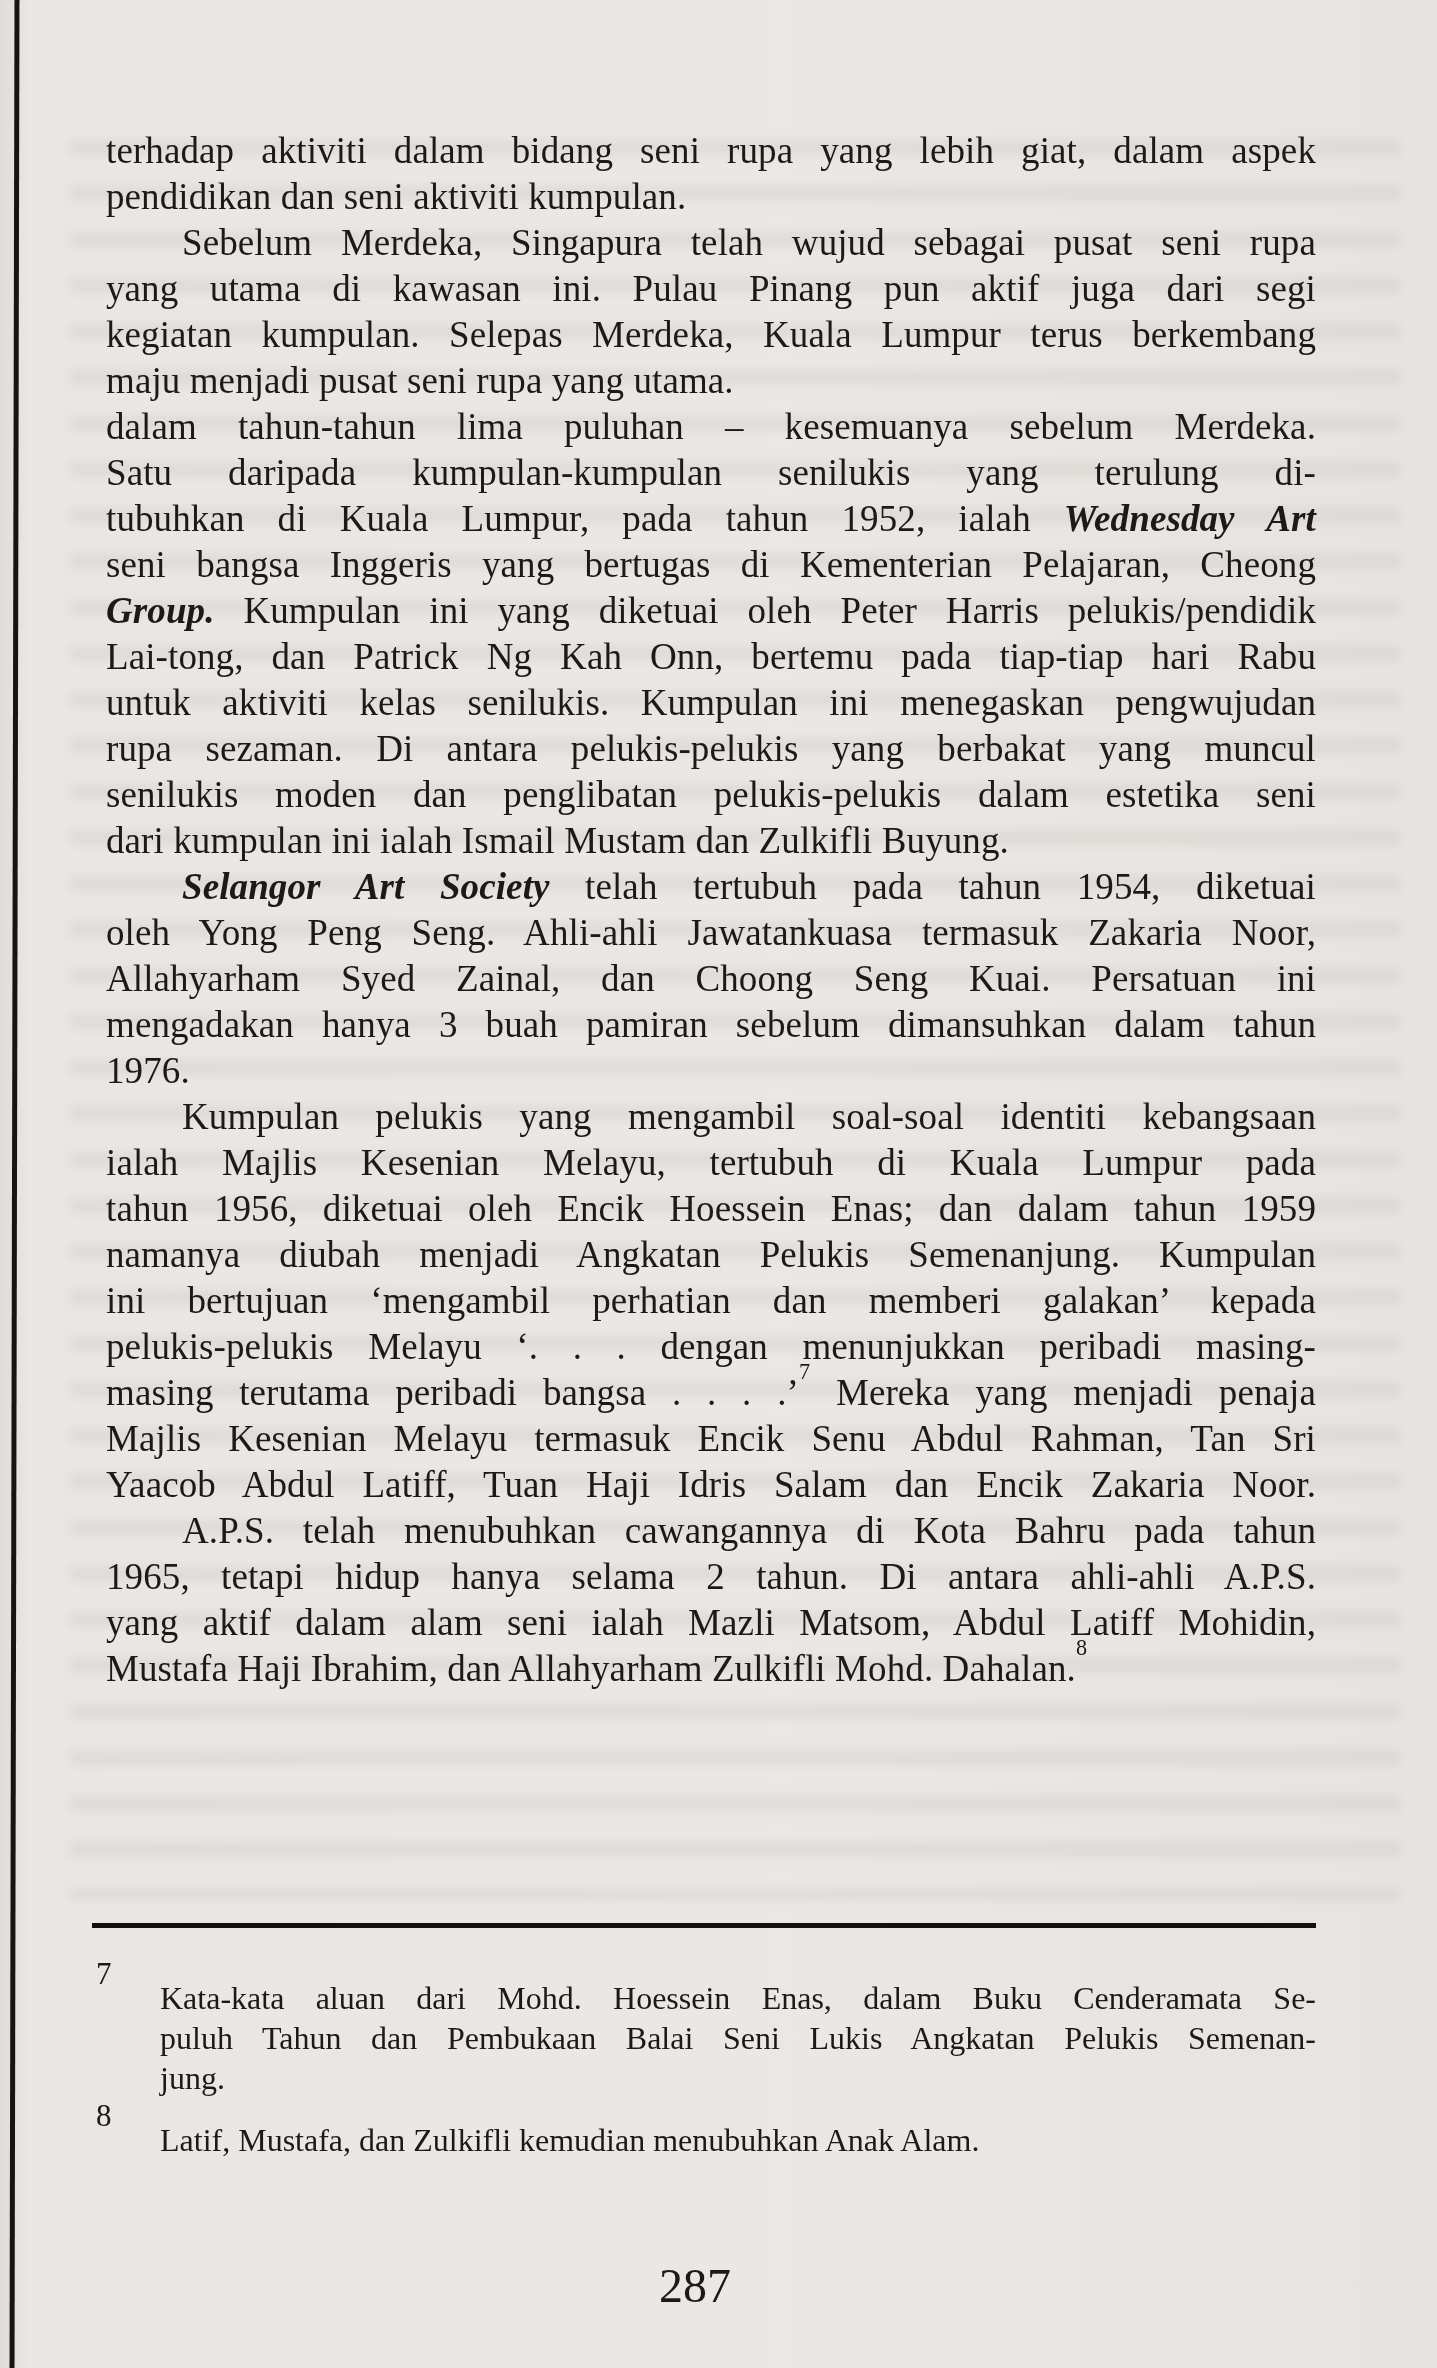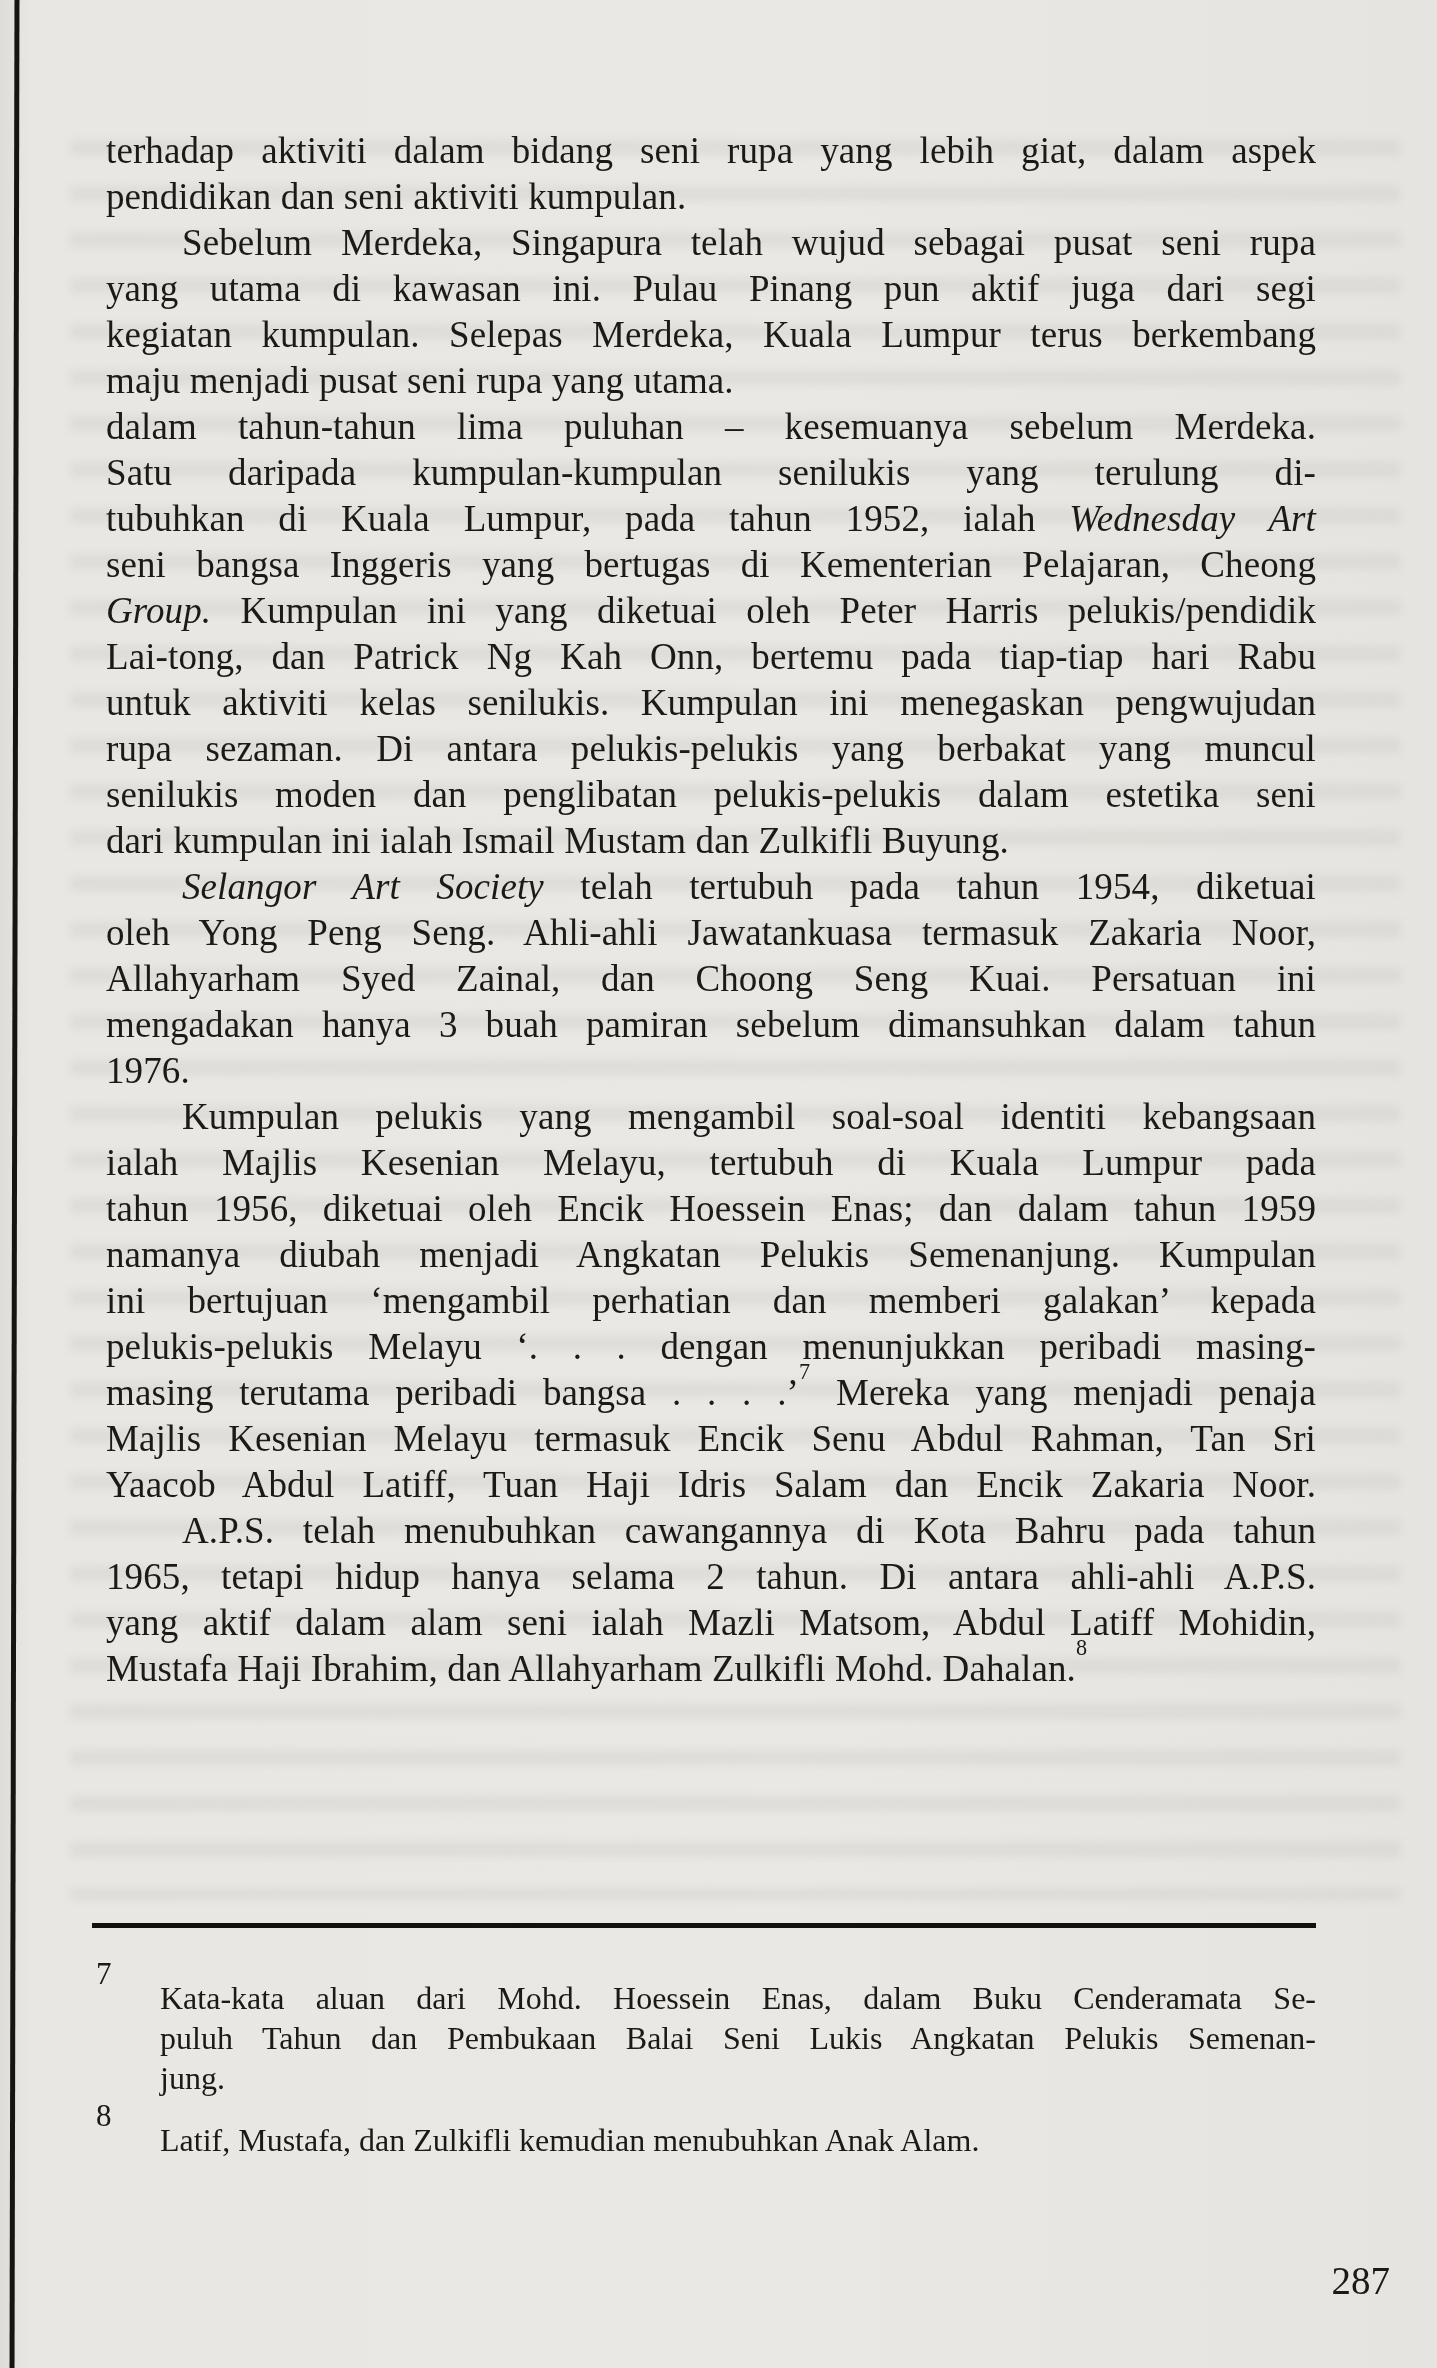--- a/index.html
+++ b/index.html
@@ -27,38 +27,38 @@
     pointer-events: none;
   }
   .text-column {
     position: absolute; left: 106px; top: 128px; width: 1210px;
     font-size: 37px; line-height: 46px;
     letter-spacing: 0.1px;
   }
   .line { text-align: justify; text-align-last: left; white-space: normal; }
   .line.j { text-align-last: justify; }
   .line.ind { text-indent: 76px; }
-  .line i { font-style: italic; }
+  .line i { font-style: italic; font-weight: bold; }
   sup { font-size: 0.6em; line-height: 0; position: relative; top: -0.55em; }
   .fn-rule {
     position: absolute; left: 92px; top: 1923px; width: 1224px; height: 5px;
     background: #131110;
   }
   .footnotes {
     position: absolute; left: 160px; top: 1978px; width: 1156px;
     font-size: 32px; line-height: 40px;
   }
   .footnote { position: relative; margin-bottom: 22px; }
   .fn-marker {
     position: absolute; left: -64px; top: -20px;
     font-size: 31px; line-height: 1;
   }
   .page-number {
     position: absolute; top: 2258px; left: 0; width: 1390px;
-    text-align: right; font-size: 39px;
+    text-align: center; font-size: 48px;
   }
 </style>
 </head>
 <body>
 
 <div class="page">
   <div class="spine"></div>
   <div class="bleed"></div>
 
   <div class="text-column" id="text-column">

